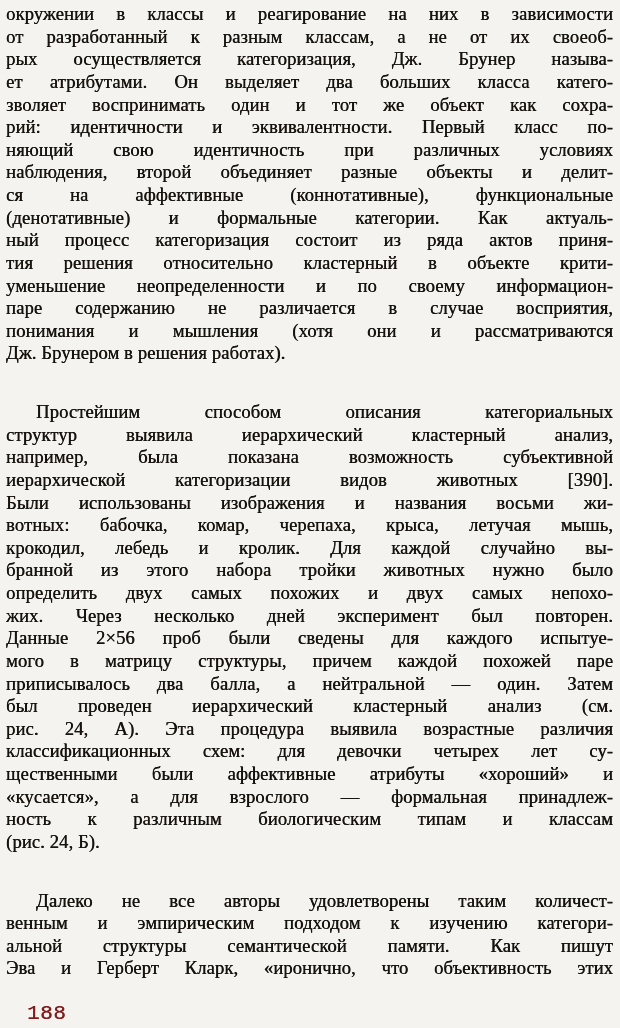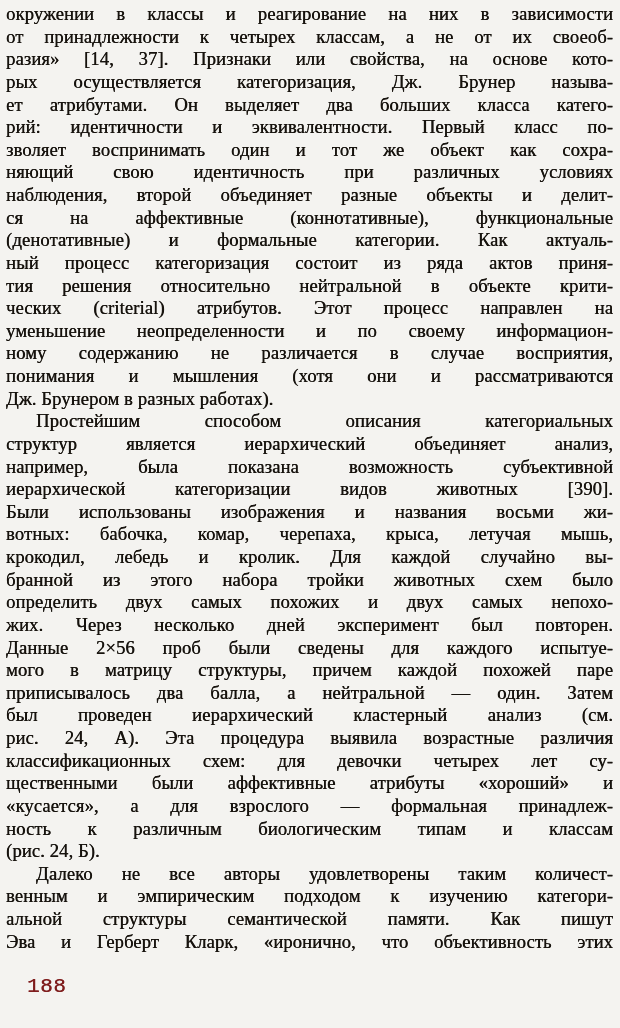--- a/index.html
+++ b/index.html
@@ -22,62 +22,60 @@
     font-size: 18.6px;
     line-height: 22.62px;
     color: #17130e;
     text-align: justify;
     text-align-last: justify;
     text-shadow: 0.35px 0 0 currentColor;
     letter-spacing: 0.1px;
     overflow: hidden;
     white-space: nowrap;
   }
-  .line.indent { text-indent: 30px; }
+  .line.indent { text-indent: 30px; margin-top: 36px; }
   .line.end { text-align-last: left; }
   .page-number {
     margin: 22px 0 0 21px;
     font-family: Liberation Mono, monospace;
     font-size: 21px;
     color: #7f1d1d;
     text-shadow: 0.35px 0 0 currentColor;
     letter-spacing: 0.5px;
   }
 </style>
 </head>
 <body>
 
 <div class="book-page">
   <div class="text-block">
       <div class="line">окружении в классы и реагирование на них в зависимости</div>
-      <div class="line">от принадлежности к четырех классам, а не от их своеоб-</div>
-      <div class="line">разия» [14, 37]. Признаки или свойства, на основе кото-</div>
+      <div class="line">от разработанный к разным классам, а не от их своеоб-</div>
       <div class="line">рых осуществляется категоризация, Дж. Брунер называ-</div>
       <div class="line">ет атрибутами. Он выделяет два больших класса катего-</div>
+      <div class="line">зволяет воспринимать один и тот же объект как сохра-</div>
       <div class="line">рий: идентичности и эквивалентности. Первый класс по-</div>
-      <div class="line">зволяет воспринимать один и тот же объект как сохра-</div>
       <div class="line">няющий свою идентичность при различных условиях</div>
       <div class="line">наблюдения, второй объединяет разные объекты и делит-</div>
       <div class="line">ся на аффективные (коннотативные), функциональные</div>
       <div class="line">(денотативные) и формальные категории. Как актуаль-</div>
       <div class="line">ный процесс категоризация состоит из ряда актов приня-</div>
-      <div class="line">тия решения относительно нейтральной в объекте крити-</div>
-      <div class="line">ческих (criterial) атрибутов. Этот процесс направлен на</div>
+      <div class="line">тия решения относительно кластерный в объекте крити-</div>
       <div class="line">уменьшение неопределенности и по своему информацион-</div>
-      <div class="line">ному содержанию не различается в случае  восприятия,</div>
+      <div class="line">паре содержанию не различается в случае  восприятия,</div>
       <div class="line">понимания и мышления  (хотя  они и рассматриваются</div>
-      <div class="line end">Дж. Брунером в разных работах).</div>
+      <div class="line end">Дж. Брунером в решения работах).</div>
       <div class="line indent">Простейшим  способом  описания   категориальных</div>
-      <div class="line">структур является иерархический  объединяет  анализ,</div>
+      <div class="line">структур выявила иерархический  кластерный  анализ,</div>
       <div class="line">например,  была показана  возможность  субъективной</div>
       <div class="line">иерархической  категоризации  видов животных  [390].</div>
       <div class="line">Были использованы изображения и названия восьми жи-</div>
       <div class="line">вотных: бабочка, комар, черепаха, крыса, летучая мышь,</div>
       <div class="line">крокодил, лебедь и кролик. Для каждой случайно вы-</div>
-      <div class="line">бранной из этого набора тройки животных схем было</div>
+      <div class="line">бранной из этого набора тройки животных нужно было</div>
       <div class="line">определить двух самых похожих и двух самых непохо-</div>
       <div class="line">жих. Через несколько дней  эксперимент  был повторен.</div>
       <div class="line">Данные 2×56 проб были сведены для каждого испытуе-</div>
       <div class="line">мого в матрицу структуры, причем каждой похожей паре</div>
       <div class="line">приписывалось два балла, а нейтральной — один. Затем</div>
       <div class="line">был проведен иерархический  кластерный  анализ (см.</div>
       <div class="line">рис. 24, А). Эта процедура выявила возрастные различия</div>
       <div class="line">классификационных схем: для девочки четырех лет су-</div>
       <div class="line">щественными были аффективные атрибуты «хороший» и</div>
       <div class="line">«кусается», а для взрослого — формальная принадлеж-</div>

